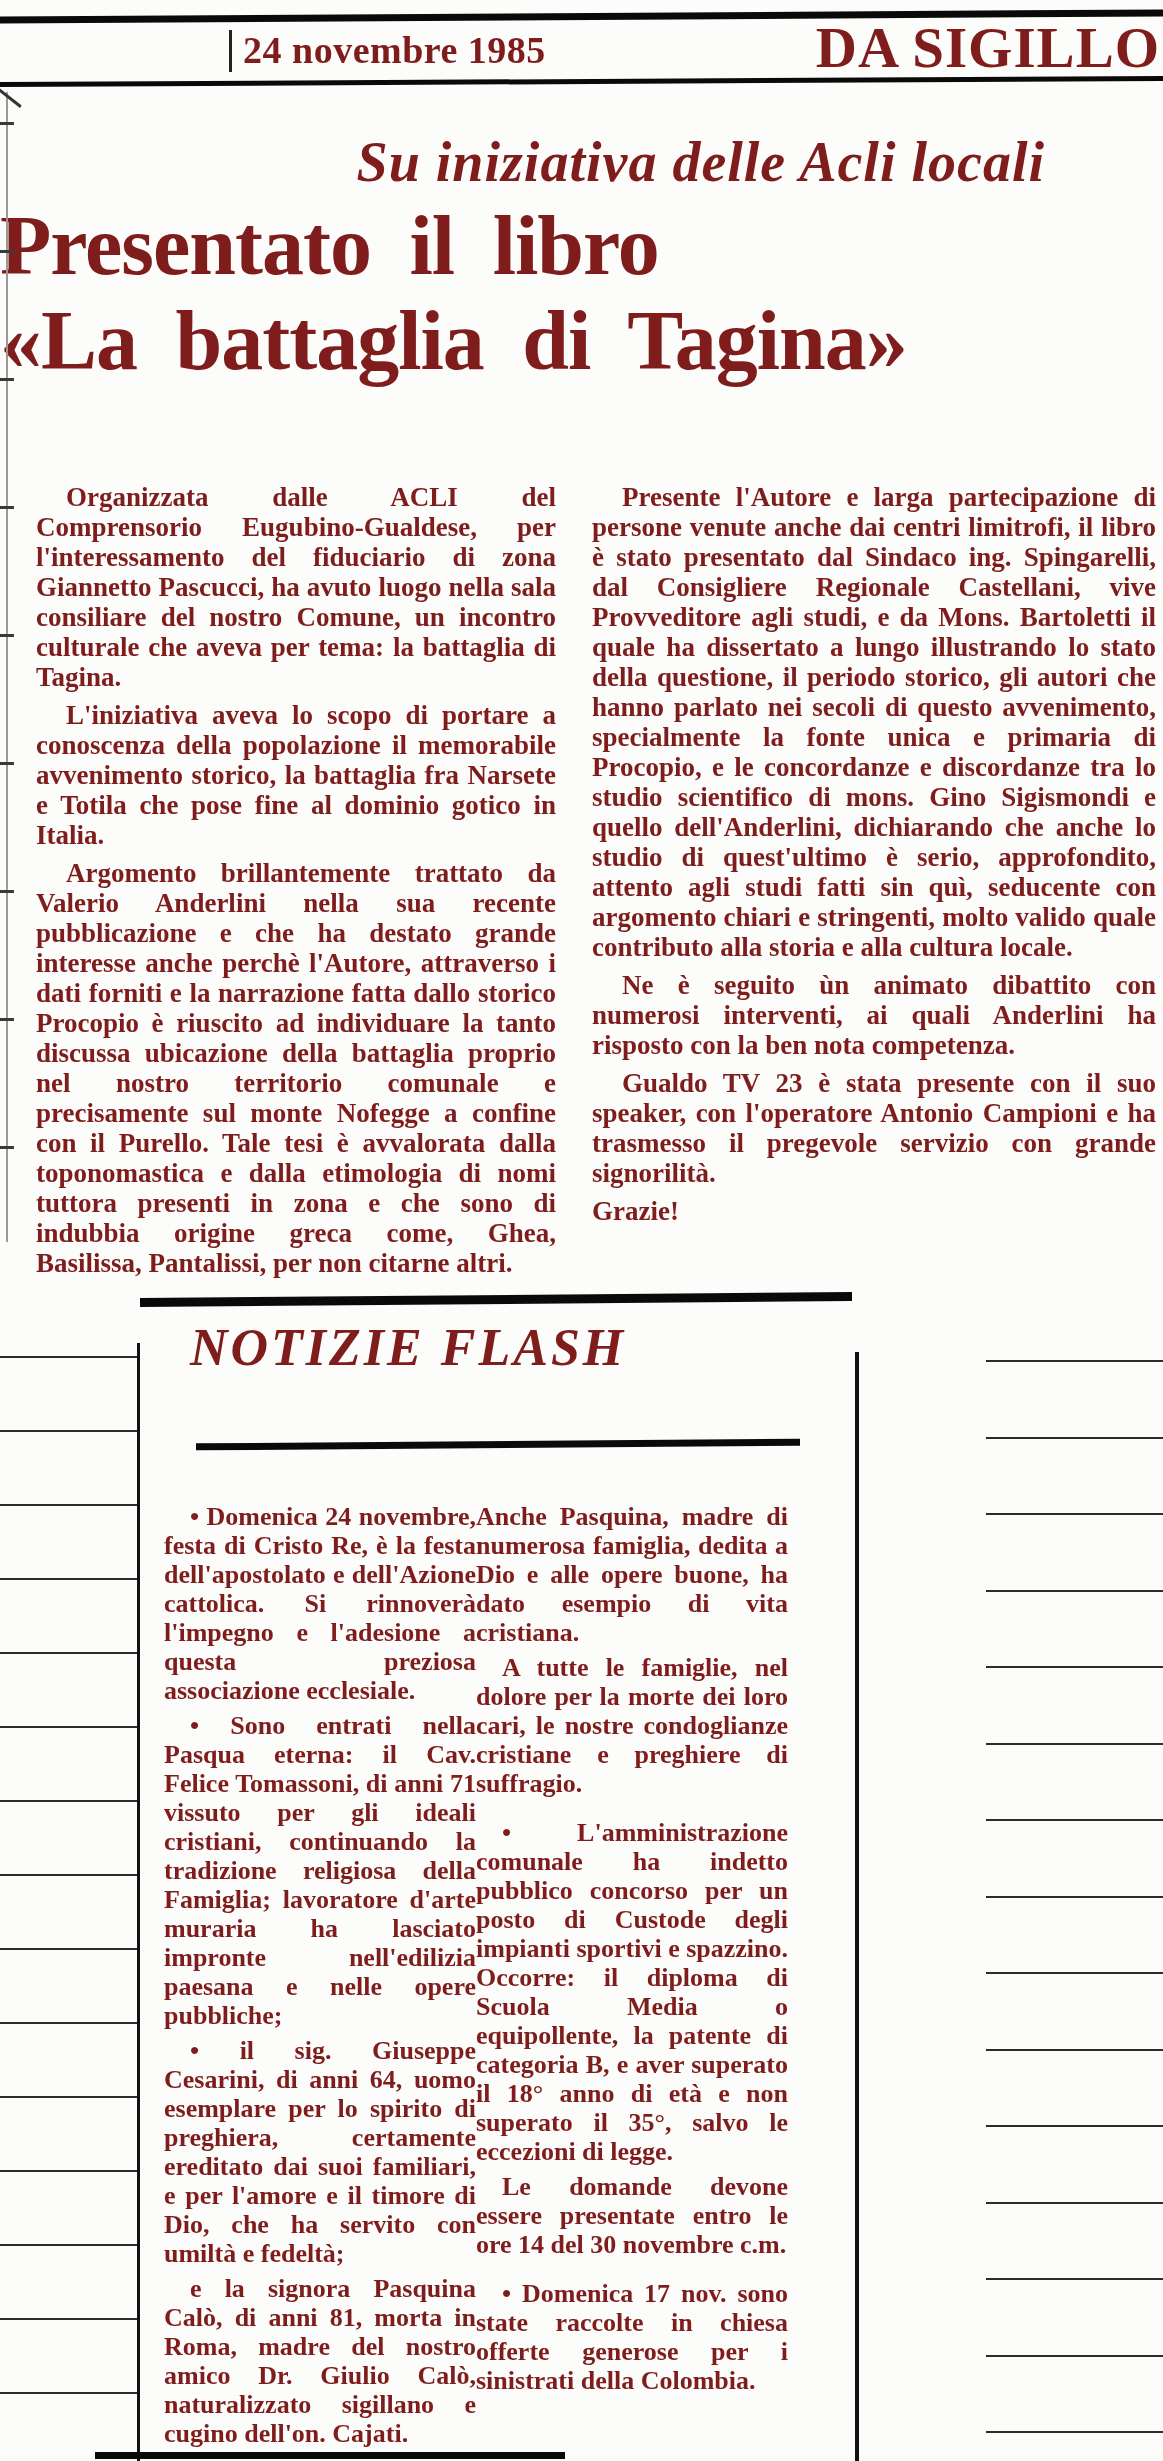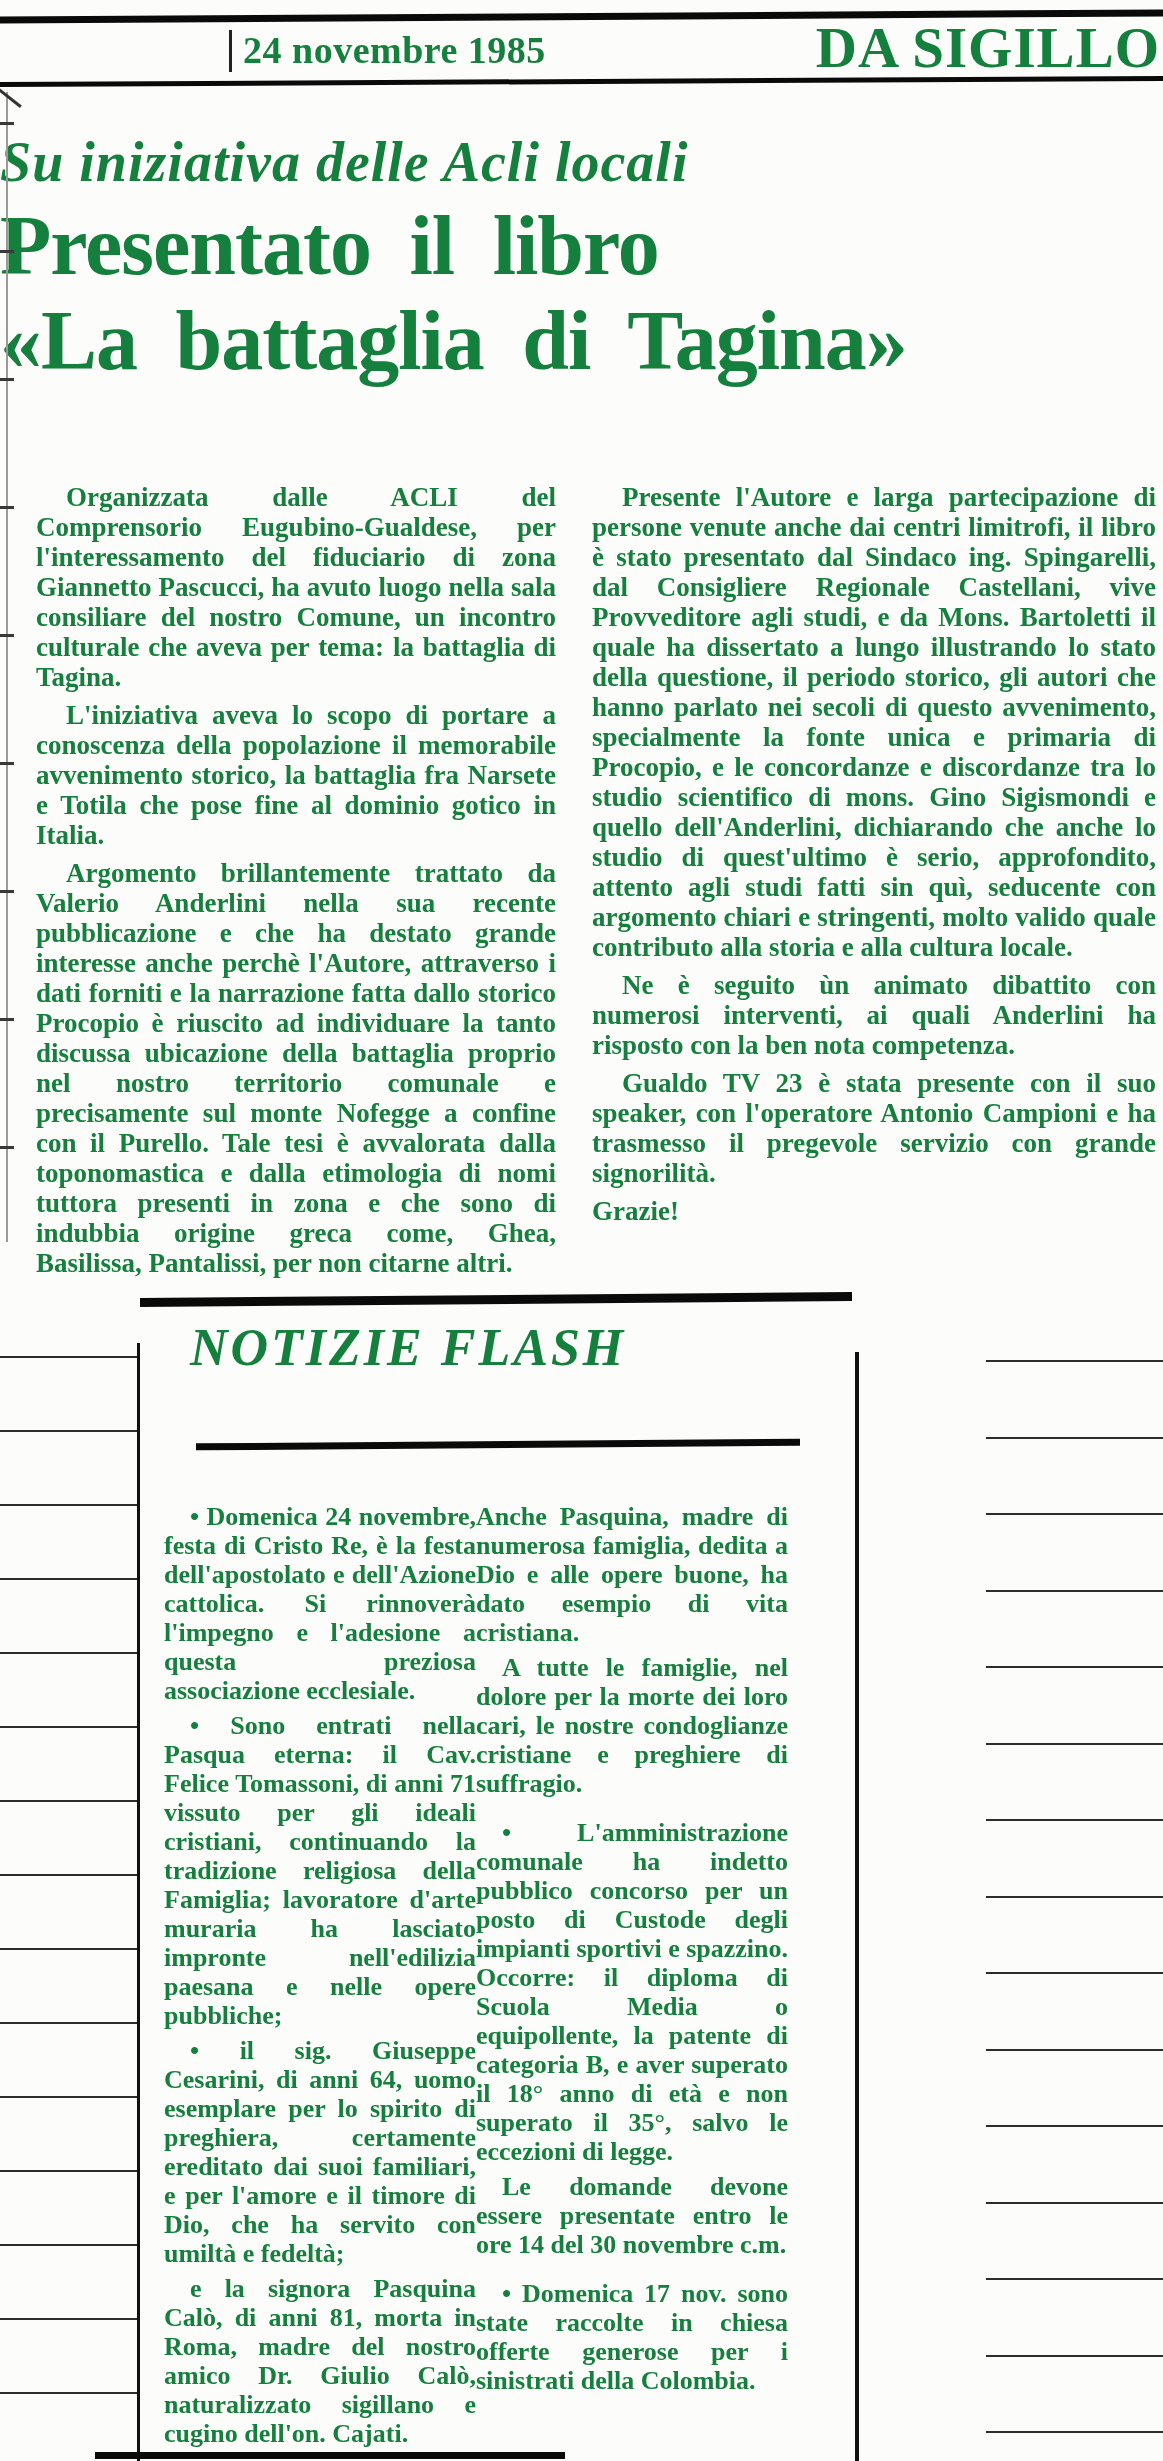--- a/index.html
+++ b/index.html
@@ -1,41 +1,41 @@
 <!DOCTYPE html>
 <html><head>
 <meta charset="utf-8">
 <style>
   html,body{margin:0;padding:0;background:#e8e8e4;}
   .page{
     position:relative;
     width:1163px;height:2461px;
     margin:0 auto;
     background:#fcfcfa;
-    color:#15803d;
+    color:#7f1d1d;
     font-family:"Liberation Serif","DejaVu Serif",serif;
     overflow:hidden;
   }
   .abs{position:absolute;}
   .rule{background:#0a0a0a;}
   
   .rule-top-1{left:0;top:13px;width:1163px;height:7px;transform:rotate(-0.35deg);}
   .rule-top-2{left:0;top:79px;width:1163px;height:5px;transform:rotate(-0.3deg);}
   .date-tick{left:229px;top:30px;width:3px;height:42px;background:#222;}
   .masthead-date{
     left:243px;top:28px;width:300px;
     font-size:38px;font-weight:700;letter-spacing:0.5px;white-space:nowrap;
   }
   .masthead-title{
     left:700px;top:15px;width:460px;text-align:right;
     font-size:57px;font-weight:700;letter-spacing:1px;white-space:nowrap;
   }
   
   .kicker{
-    left:0;top:130px;width:1045px;text-align:left;
+    left:0;top:130px;width:1045px;text-align:right;
     font-style:italic;font-size:56px;font-weight:600;letter-spacing:1px;white-space:nowrap;
   }
   .headline{
     left:0;top:198px;width:1163px;text-align:left;
     font-size:84px;font-weight:700;line-height:95px;word-spacing:0.22em;
     letter-spacing:-1px;
   }
   
   .article-cols{
     left:36px;top:482px;width:1114px;

